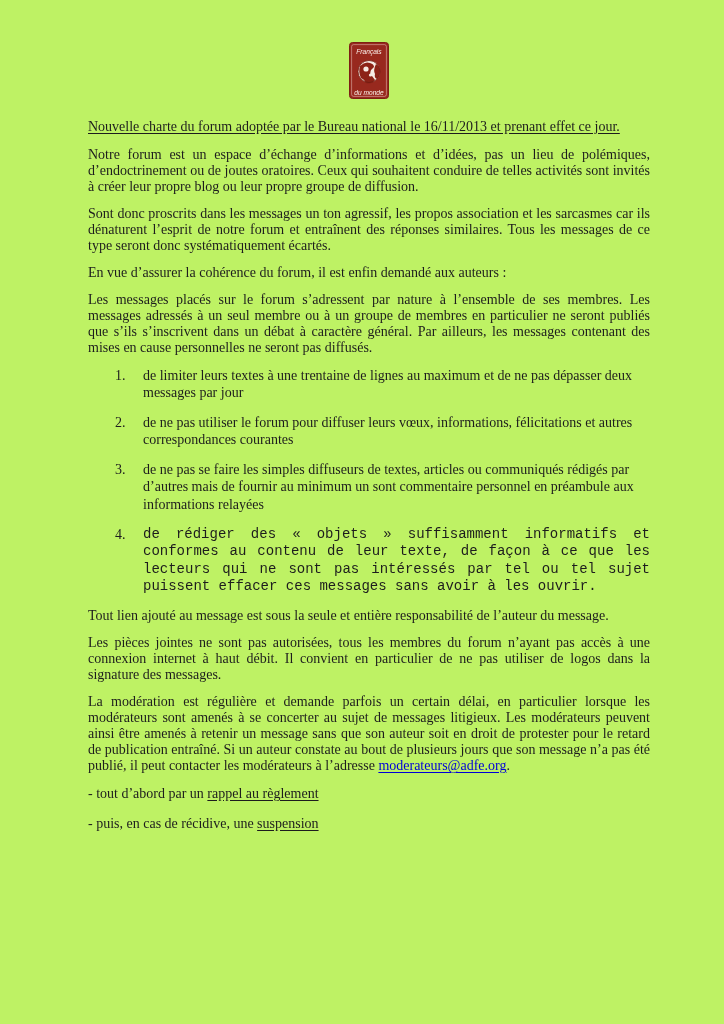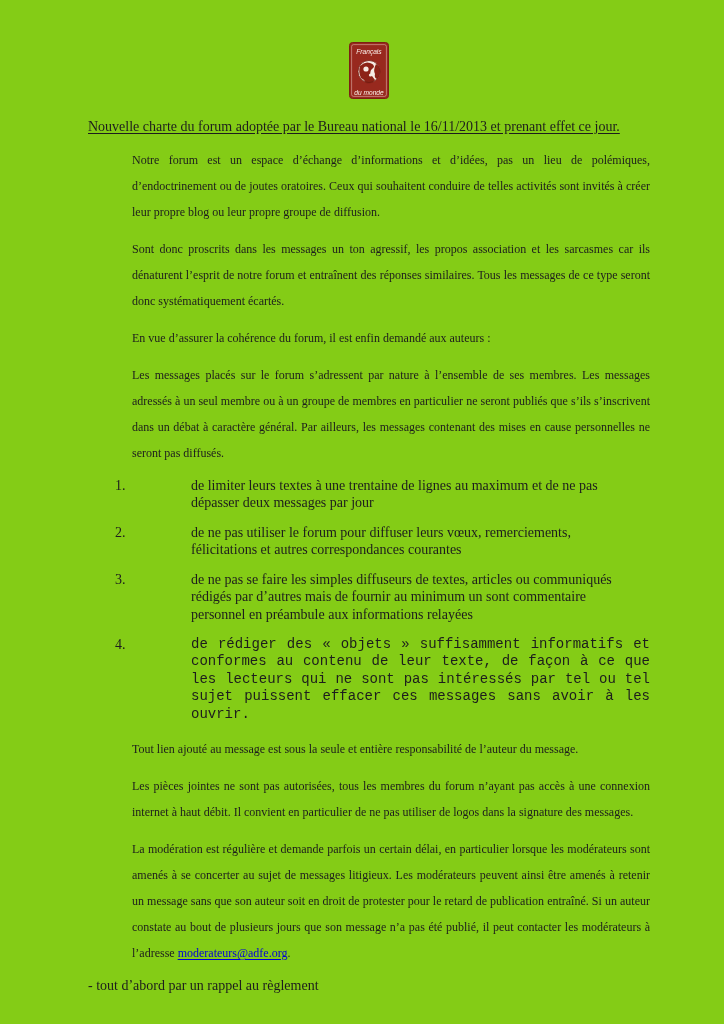--- a/index.html
+++ b/index.html
@@ -11,58 +11,58 @@
   html,body{background:#ffffff;}
   body{
     width:724px;height:1024px;
     font-family:"Liberation Serif", serif;
     color:var(--ink);
     overflow:hidden;
   }
   .page{
     width:724px;height:1024px;
     padding:42px 74px 0 88px;
-    background:#84cc16;
+    background:#bef264;
   }
   .logo-wrap{
     display:flex;justify-content:center;
     margin-bottom:19px;
   }
   .doc-title{
     font-size:14px;line-height:17.5px;
     text-decoration:underline;
     text-underline-offset:2px;
     margin-bottom:11px;
   }
   p.body{
-    font-size:12px;line-height:26px;
+    font-size:14px;line-height:16px;
     text-align:justify;
     margin-bottom:11px;
-    margin-left:44px;
   }
   .rules{
     margin:0 0 1px 27px;
     list-style:none;
   }
   .rule{
     display:flex;
     font-size:14px;line-height:17.6px;
     margin-bottom:12px;
     text-align:left;
   }
   .rule .num{
     flex:0 0 28px;
   }
-  .rule .rule-text{flex:1;padding-right:14px;margin-left:48px;}
+  .rule .rule-text{flex:1;padding-right:14px;}
   .rule.justify .rule-text{text-align:justify;padding-right:0;font-family:Liberation Mono, monospace;}
   .sanction{
     font-size:14px;line-height:17.6px;
     margin-bottom:12.5px;
   }
   .u-term{
+    text-decoration:underline;
     text-underline-offset:2px;
   }
   a.email-link{
     color:var(--link-color);
     text-decoration:underline;
     text-underline-offset:2px;
     cursor:pointer;
   }
   .logo-svg text{
     font-family:"Liberation Sans", sans-serif;
@@ -100,21 +100,21 @@
 
   <p class="body">Les messages placés sur le forum s’adressent par nature à l’ensemble de ses membres. Les messages adressés à un seul membre ou à un groupe de membres en particulier ne seront publiés que s’ils s’inscrivent dans un débat à caractère général. Par ailleurs, les messages contenant des mises en cause personnelles ne seront pas diffusés.</p>
 
   <ol class="rules">
     <li class="rule">
       <span class="num">1.</span>
       <span class="rule-text">de limiter leurs textes à une trentaine de lignes au maximum et de ne pas dépasser deux messages par jour</span>
     </li>
     <li class="rule">
       <span class="num">2.</span>
-      <span class="rule-text">de ne pas utiliser le forum pour diffuser leurs vœux, remerciements, félicitations et autres correspondances courantes</span>
+      <span class="rule-text">de ne pas utiliser le forum pour diffuser leurs vœux, informations, félicitations et autres correspondances courantes</span>
     </li>
     <li class="rule">
       <span class="num">3.</span>
       <span class="rule-text">de ne pas se faire les simples diffuseurs de textes, articles ou communiqués rédigés par d’autres mais de fournir au minimum un sont commentaire personnel en préambule aux informations relayées</span>
     </li>
     <li class="rule justify">
       <span class="num">4.</span>
       <span class="rule-text">de rédiger des « objets » suffisamment informatifs et conformes au contenu de leur texte, de façon à ce que les lecteurs qui ne sont pas intéressés par tel ou tel sujet puissent effacer ces messages sans avoir à les ouvrir.</span>
     </li>
   </ol>
@@ -126,15 +126,18 @@
 
   <p class="body">
     <span>La modération est régulière et demande parfois un certain délai, en particulier lorsque les modérateurs sont amenés à se concerter au sujet de messages litigieux. Les modérateurs peuvent ainsi être amenés à retenir un message sans que son auteur soit en droit de protester pour le retard de publication entraîné. Si un auteur constate au bout de plusieurs jours que son message n’a pas été publié, il peut contacter les modérateurs à l’adresse </span><a class="email-link">moderateurs@adfe.org</a><span>.</span>
   </p>
 
 
   <p class="sanction">
     <span>- tout d’abord par un </span><span class="u-term">rappel au règlement</span><span></span>
   </p>
 
+  <p class="sanction">
+    <span>- puis, en cas de récidive, une </span><span class="u-term">suspension</span><span></span>
+  </p>
 
 
 </div>
 
 </body></html>

